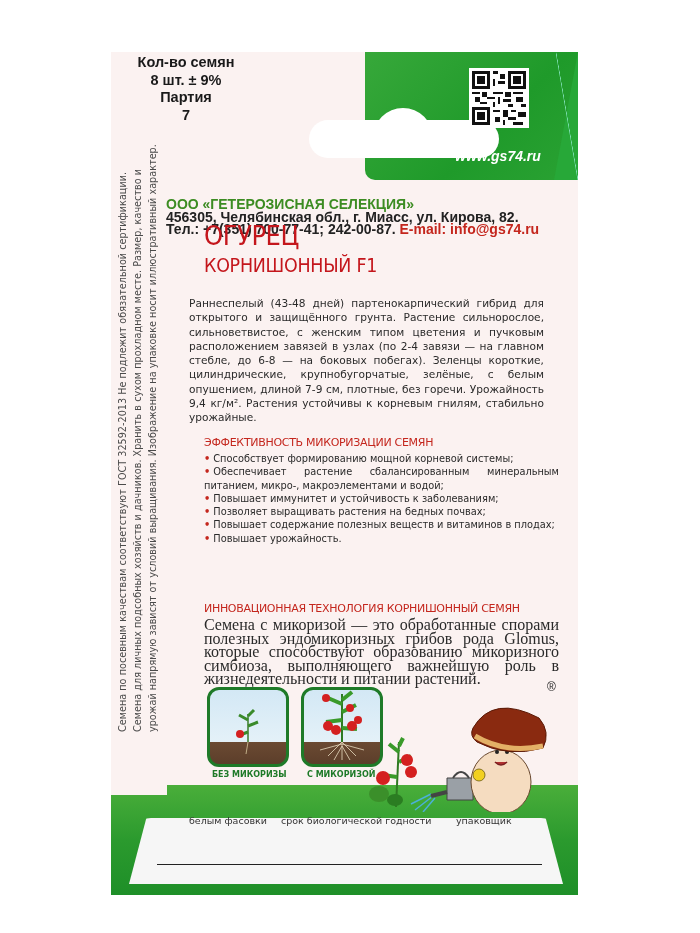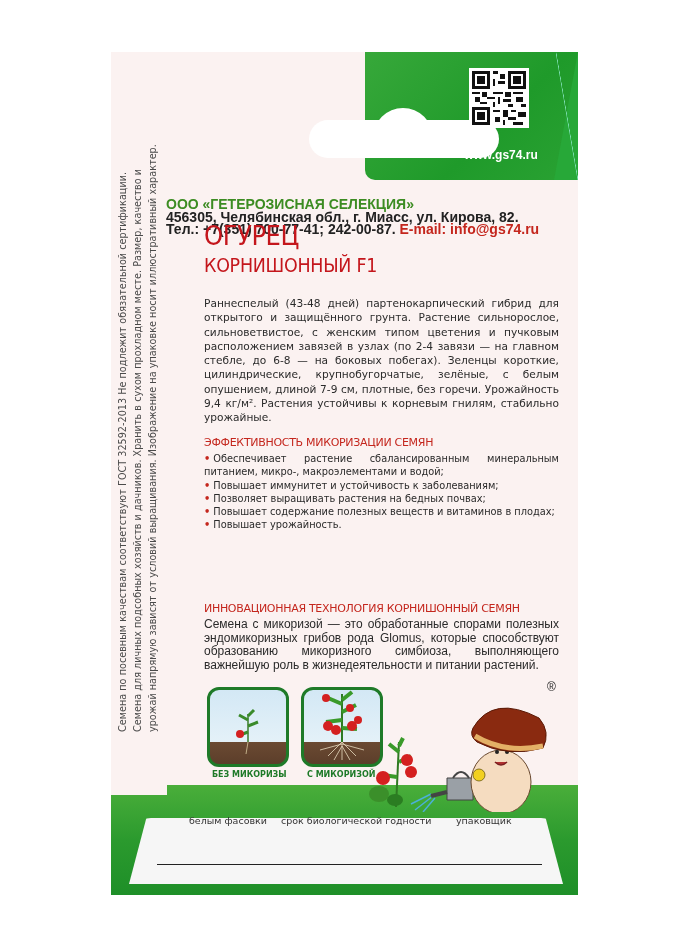--- a/index.html
+++ b/index.html
@@ -33,22 +33,22 @@
   .hang-hole-bump {
     position: absolute; left: 262px; top: 56px; width: 60px; height: 30px;
     background: #ffffff; border-radius: 30px 30px 0 0;
   }
   .qr {
     position: absolute; left: 358px; top: 16px; width: 60px; height: 60px;
     background: #ffffff; padding: 3px; box-sizing: border-box;
   }
   .qr svg { width: 100%; height: 100%; display: block; }
   .site {
-    position: absolute; left: 344px; top: 96px; width: 92px; text-align: center;
-    font-family: "Liberation Sans", sans-serif; font-weight: bold; font-size: 12px; color: #ffffff;
+    position: absolute; left: 344px; top: 96px; width: 92px; text-align: left;
+    font-family: "Liberation Sans", sans-serif; font-weight: bold; font-size: 14px; color: #ffffff; font-style: italic;
   }
   .seed-info {
     position: absolute; left: 16px; top: 2px; width: 118px; text-align: center;
     font-family: "Liberation Sans", sans-serif; font-weight: bold; font-size: 14.5px; line-height: 17.5px;
     color: #1a1a1a;
   }
   .company {
     position: absolute; left: 55px; top: 146px; font-family: "Liberation Sans", sans-serif;
     font-weight: bold; font-size: 14px; line-height: 12.5px; color: #222;
   }
@@ -62,38 +62,38 @@
     letter-spacing: 0.05px; text-align: justify;
   }
   .vertical div { white-space: nowrap; }
   .title {
     position: absolute; left: 93px; top: 168px; font-family: "DejaVu Sans", sans-serif;
     font-weight: normal; color: #c4161c;
   }
   .title .t1 { font-size: 27px; line-height: 32px; letter-spacing: -0.5px; transform: scaleX(0.9); transform-origin: left; display: block; }
   .title .t2 { font-size: 19px; line-height: 26px; letter-spacing: -0.3px; transform: scaleX(0.92); transform-origin: left; display: block; }
   .desc {
-    position: absolute; left: 93px; top: 244px; width: 355px;
+    position: absolute; left: 78px; top: 244px; width: 355px;
     font-family: "DejaVu Sans", sans-serif; font-size: 10.6px; line-height: 14.3px; color: #2a2a2a;
     text-align: justify;
   }
   .section-h {
     position: absolute; left: 93px; font-family: "DejaVu Sans", sans-serif;
     font-size: 11px; color: #c4261d; letter-spacing: -0.3px; white-space: nowrap;
   }
   .bullets {
     position: absolute; left: 93px; top: 400px; width: 355px;
     font-family: "DejaVu Sans", sans-serif; font-size: 9.8px; line-height: 13.3px; color: #2a2a2a;
     text-align: justify;
   }
   .bullets .b { position: relative; }
   .bullets .dot { color: #c4261d; font-weight: bold; margin-right: 3px; }
   .innov {
     position: absolute; left: 93px; top: 566px; width: 355px;
-    font-family: Liberation Sans, sans-serif; font-size: 12px; line-height: 13.5px; color: #2a2a2a;
+    font-family: Liberation Serif, serif; font-size: 16px; line-height: 13.5px; color: #2a2a2a;
     text-align: justify;
   }
   .reg {
     position: absolute; left: 436px; top: 628px; font-size: 12px; color: #222;
     font-family: "Liberation Sans", sans-serif;
   }
   .img-box {
     position: absolute; width: 76px; height: 74px; border: 3px solid #1e7a28; border-radius: 12px;
     background: linear-gradient(to bottom, #d3e8f5 0%, #e4f1f8 70%, #6b4a33 70%, #5c3e2a 100%);
     overflow: hidden;
@@ -175,20 +175,26 @@
         <rect x="18" y="16" width="3" height="2"></rect>
           <rect x="9" y="18" width="2" height="2"></rect>
           <rect x="14" y="18" width="3" height="1"></rect>
         <rect x="16" y="20" width="4" height="1"></rect>
           <rect x="12" y="19" width="1" height="2"></rect>
       </g>
     </svg>
   </div>
   <div class="site">www.gs74.ru</div>
 
+  <div class="seed-info">
+    <div>Кол-во семян</div>
+    <div>8 шт. ± 9%</div>
+    <div>Партия</div>
+    <div>7</div>
+  </div>
 
   <div class="company">
     <div class="name">ООО «ГЕТЕРОЗИСНАЯ СЕЛЕКЦИЯ»</div>
     <div>456305, Челябинская обл., г. Миасс, ул. Кирова, 82.</div>
     <div>
       <span>Тел.: +7(351) 700-77-41; 242-00-87.</span>
       <span class="email">E-mail: info@gs74.ru</span>
     </div>
   </div>
 
@@ -201,20 +207,21 @@
   <div class="title">
     <span class="t1">ОГУРЕЦ</span>
     <span class="t2">КОРНИШОННЫЙ F1</span>
   </div>
 
   <div class="desc">Раннеспелый (43-48 дней) партенокарпический гибрид для открытого и защищённого грунта. Растение сильнорослое, сильноветвистое, с женским типом цветения и пучковым расположением завязей в узлах (по 2-4 завязи — на главном стебле, до 6-8 — на боковых побегах). Зеленцы короткие, цилиндрические, крупнобугорчатые, зелёные, с белым опушением, длиной 7-9 см, плотные, без горечи. Урожайность 9,4 кг/м². Растения устойчивы к корневым гнилям, стабильно урожайные.</div>
 
   <div class="section-h" style="top:384px;text-align:right;">ЭФФЕКТИВНОСТЬ МИКОРИЗАЦИИ СЕМЯН</div>
 
   <div class="bullets">
+    <div class="b"><span class="dot">•</span><span>Способствует формированию мощной корневой системы;</span></div>
     <div class="b"><span class="dot">•</span><span>Обеспечивает растение сбалансированным минеральным питанием, микро-, макроэлементами и водой;</span></div>
     <div class="b"><span class="dot">•</span><span>Повышает иммунитет и устойчивость к заболеваниям;</span></div>
     <div class="b"><span class="dot">•</span><span>Позволяет выращивать растения на бедных почвах;</span></div>
     <div class="b"><span class="dot">•</span><span>Повышает содержание полезных веществ и витаминов в плодах;</span></div>
     <div class="b"><span class="dot">•</span><span>Повышает урожайность.</span></div>
   </div>
 
   <div class="section-h" style="top:550px;">ИННОВАЦИОННАЯ ТЕХНОЛОГИЯ КОРНИШОННЫЙ СЕМЯН</div>
   <div class="innov">Семена с микоризой — это обработанные спорами полезных эндомикоризных грибов рода Glomus, которые способствуют образованию микоризного симбиоза, выполняющего важнейшую роль в жизнедеятельности и питании растений.</div>
 

